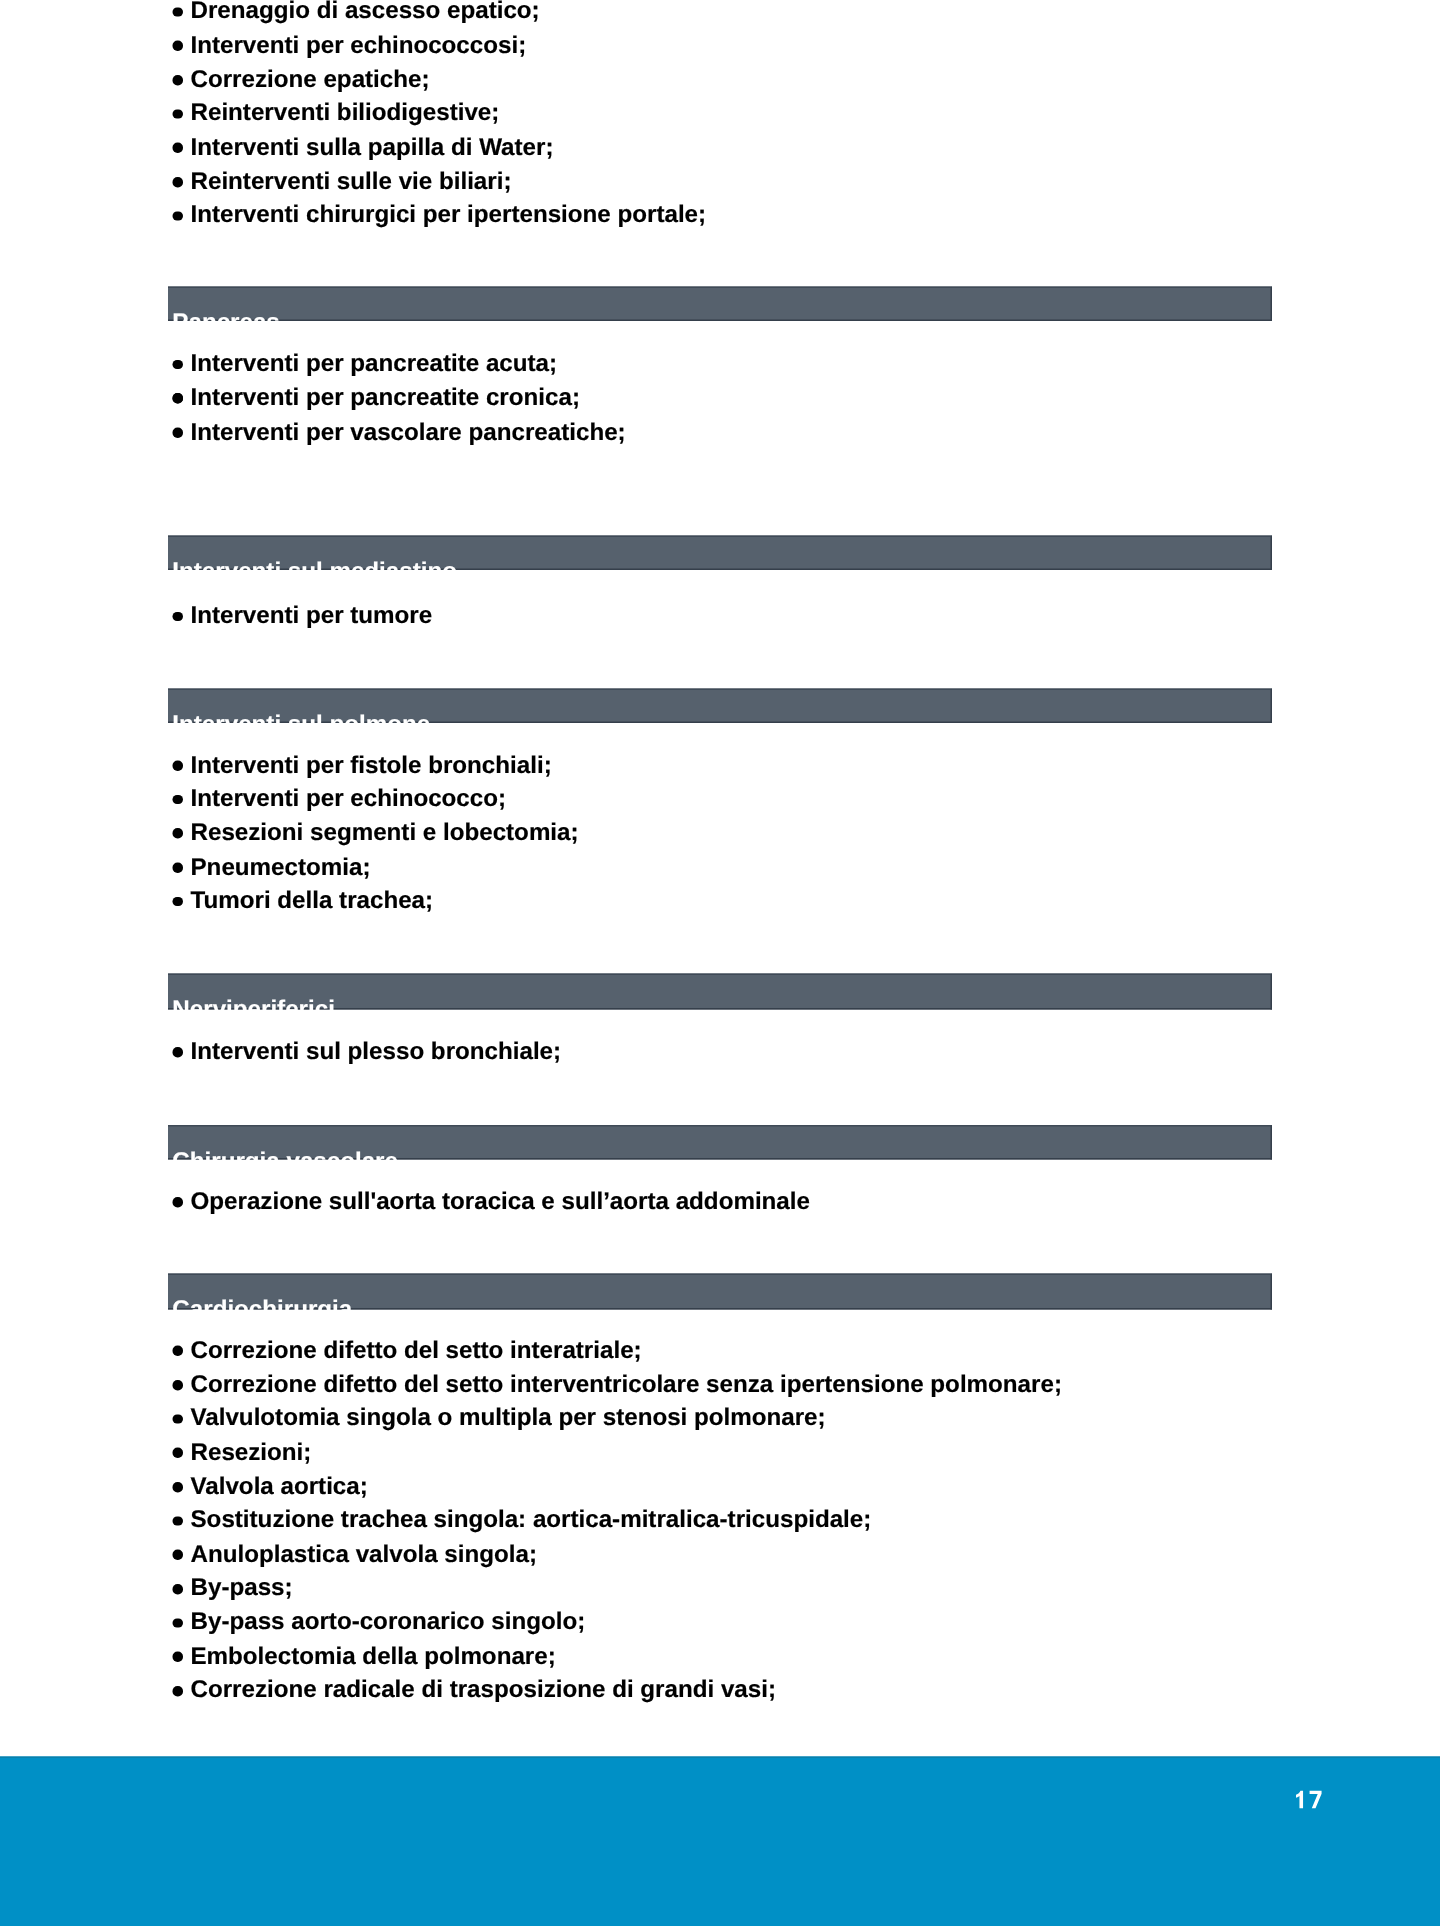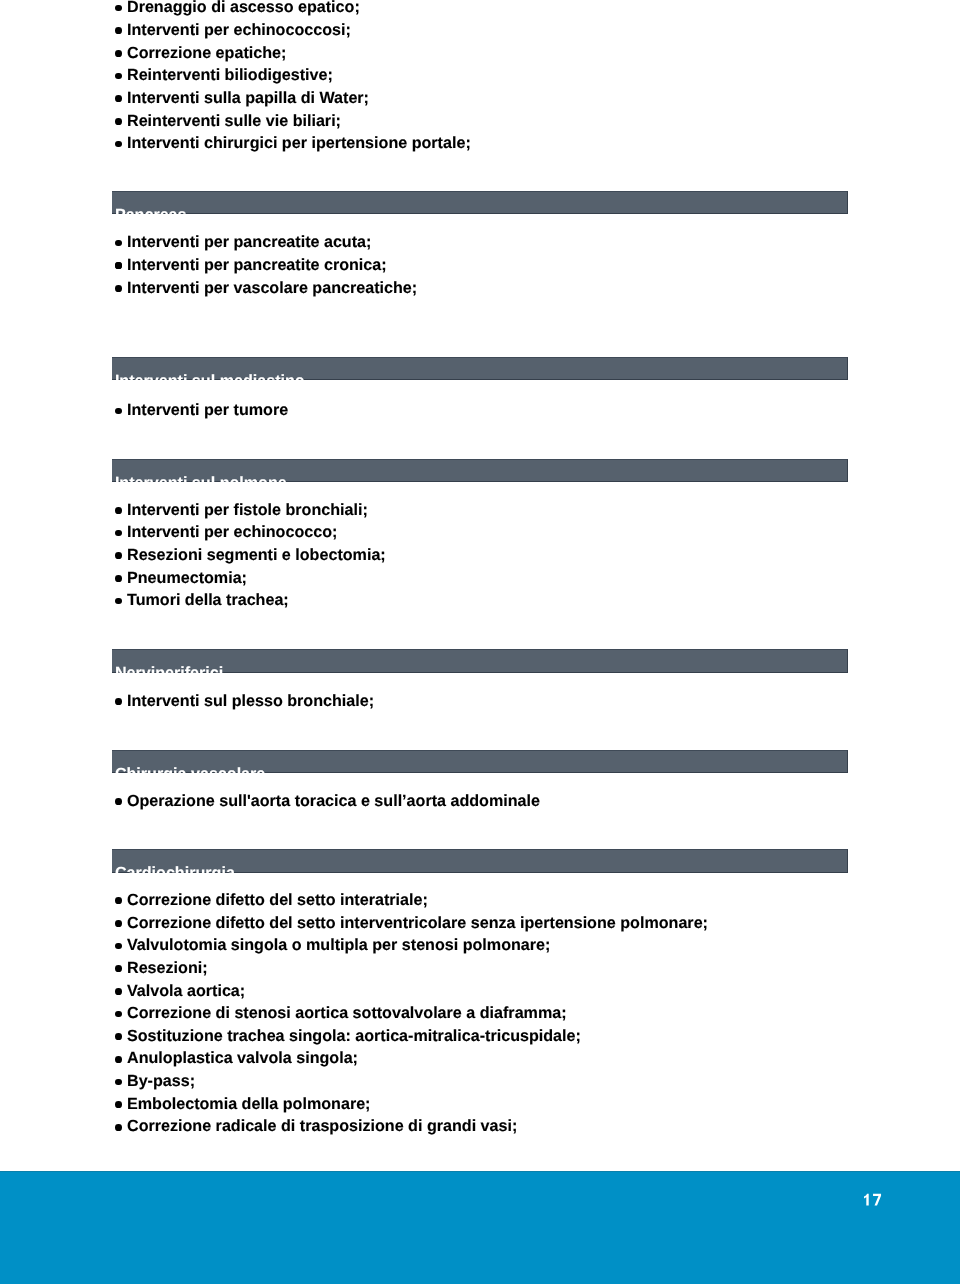--- a/index.html
+++ b/index.html
@@ -79,24 +79,24 @@
       </ul>
     </div>
     <div class="sec-head" style="top:849.4px">Cardiochirurgia</div>
     <div class="block" style="top:888.9px">
       <ul class="list">
         <li class="li"><span class="bul" aria-label="•"></span><span class="txt">Correzione difetto del setto interatriale;</span></li>
         <li class="li"><span class="bul" aria-label="•"></span><span class="txt">Correzione difetto del setto interventricolare senza ipertensione polmonare;</span></li>
         <li class="li"><span class="bul" aria-label="•"></span><span class="txt">Valvulotomia singola o multipla per stenosi polmonare;</span></li>
         <li class="li"><span class="bul" aria-label="•"></span><span class="txt">Resezioni;</span></li>
         <li class="li"><span class="bul" aria-label="•"></span><span class="txt">Valvola aortica;</span></li>
-        <li class="li"><span class="bul" aria-label="•"></span><span class="txt">Correzione di stenosi aortica sottovalvolare a diaframma;</span></li>
         <li class="li"><span class="bul" aria-label="•"></span><span class="txt">Sostituzione trachea singola: aortica-mitralica-tricuspidale;</span></li>
         <li class="li"><span class="bul" aria-label="•"></span><span class="txt">Anuloplastica valvola singola;</span></li>
         <li class="li"><span class="bul" aria-label="•"></span><span class="txt">By-pass;</span></li>
+        <li class="li"><span class="bul" aria-label="•"></span><span class="txt">By-pass aorto-coronarico singolo;</span></li>
         <li class="li"><span class="bul" aria-label="•"></span><span class="txt">Embolectomia della polmonare;</span></li>
         <li class="li"><span class="bul" aria-label="•"></span><span class="txt">Correzione radicale di trasposizione di grandi vasi;</span></li>
       </ul>
     </div>
   </div>
   <div class="footer"></div>
   <div class="pagenum">
     <svg width="23" height="20" viewBox="0 0 26 20">
       <g id="pagenum-glyphs" fill="#ffffff" transform="translate(0,2.2) scale(1.04)">
           <path d="M6.2 0.8h-1.9C3.8 2.2 2.7 3.2 1.1 3.7v2.1c1.1-0.3 1.9-0.7 2.5-1.2v8.8h2.6z" transform="translate(0.00,0)"></path>

